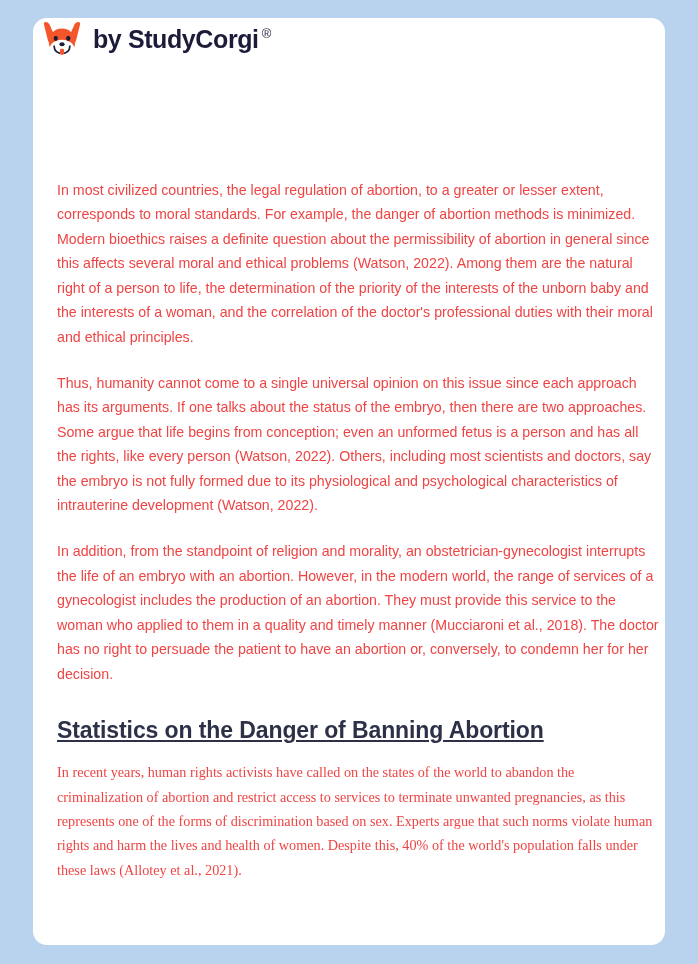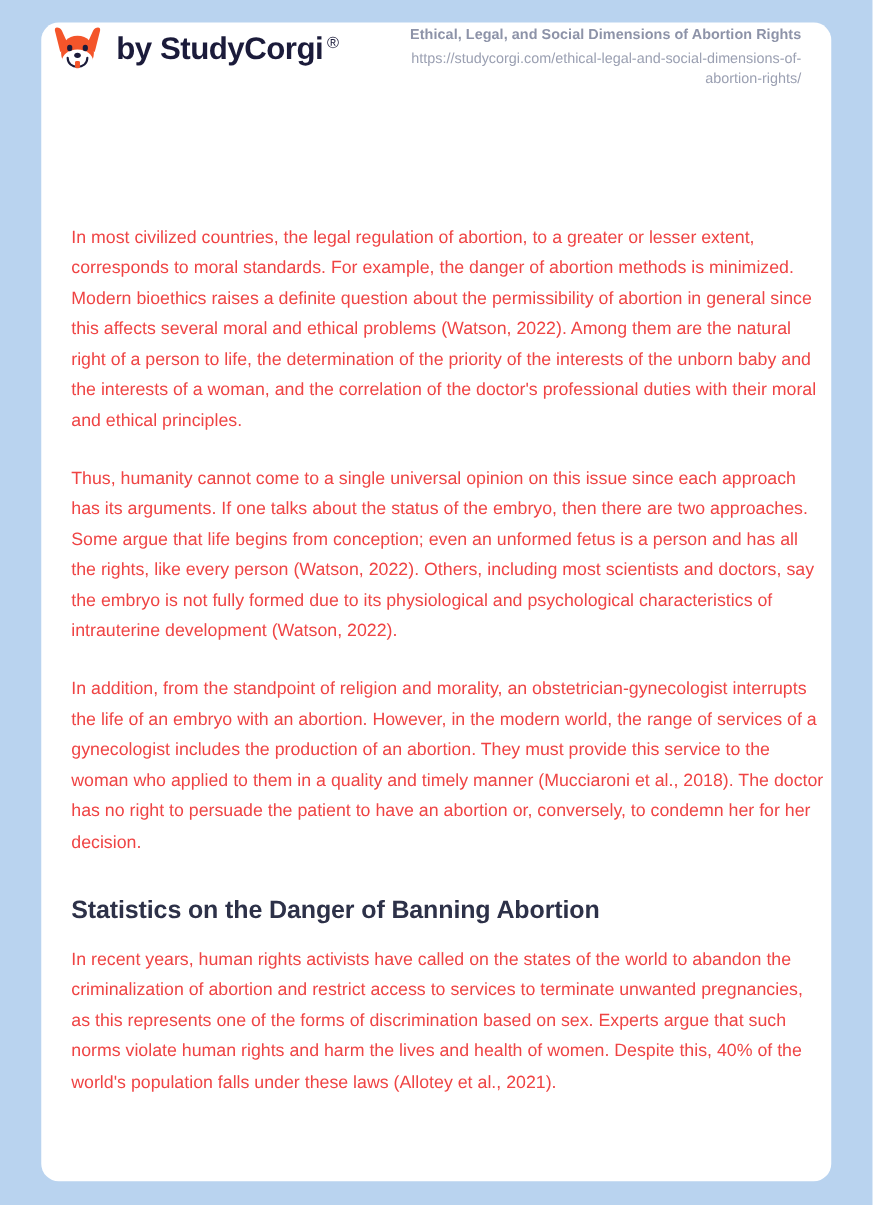--- a/index.html
+++ b/index.html
@@ -92,28 +92,30 @@
   }
   .content p {
     margin: 0 0 22px 0;
     font-size: 14.2px;
     line-height: 1.72;
     color: #ef4444;
     letter-spacing: 0.01px;
   }
   .content p:last-child {
     margin-bottom: 0;
+    font-family: Liberation Serif, serif;
   }
   .content h2 {
     margin: 28px 0 14px 0;
-    font-size: 20px;
+    font-size: 23px;
     font-weight: 700;
     line-height: 1.4;
     color: #2d3148;
     letter-spacing: -0.1px;
+    text-decoration: underline;
   }
 </style>
 </head>
 <body>
 
 <div class="page-card">
 
   <div class="header">
 
     <div class="brand">
@@ -129,24 +131,20 @@
           <path d="M20 43 C20 50 25.5 54 32 54 C38.5 54 44 50 44 43" fill="none" stroke="#1b1b3a" stroke-width="2.6" stroke-linecap="round"></path>
           <path d="M29 48 C29 46.5 35 46.5 35 48 L35 54 C35 56.5 29 56.5 29 54 Z" fill="#f4552a"></path>
         </svg>
       </span>
       <span class="brand-text">
         <span>by StudyCorgi</span>
           <span class="brand-reg">®</span>
       </span>
     </div>
 
-    <div class="header-meta">
-      <div class="header-title">Ethical, Legal, and Social Dimensions of Abortion Rights</div>
-      <div class="header-url">https://studycorgi.com/ethical-legal-and-social-dimensions-of-abortion-rights/</div>
-    </div>
 
   </div>
 
   <div class="content">
       <p>In most civilized countries, the legal regulation of abortion, to a greater or lesser extent, corresponds to moral standards. For example, the danger of abortion methods is minimized. Modern bioethics raises a definite question about the permissibility of abortion in general since this affects several moral and ethical problems (Watson, 2022). Among them are the natural right of a person to life, the determination of the priority of the interests of the unborn baby and the interests of a woman, and the correlation of the doctor's professional duties with their moral and ethical principles.</p>
       <p>Thus, humanity cannot come to a single universal opinion on this issue since each approach has its arguments. If one talks about the status of the embryo, then there are two approaches. Some argue that life begins from conception; even an unformed fetus is a person and has all the rights, like every person (Watson, 2022). Others, including most scientists and doctors, say the embryo is not fully formed due to its physiological and psychological characteristics of intrauterine development (Watson, 2022).</p>
       <p>In addition, from the standpoint of religion and morality, an obstetrician-gynecologist interrupts the life of an embryo with an abortion. However, in the modern world, the range of services of a gynecologist includes the production of an abortion. They must provide this service to the woman who applied to them in a quality and timely manner (Mucciaroni et al., 2018). The doctor has no right to persuade the patient to have an abortion or, conversely, to condemn her for her decision.</p>
       <h2>Statistics on the Danger of Banning Abortion</h2>
       <p>In recent years, human rights activists have called on the states of the world to abandon the criminalization of abortion and restrict access to services to terminate unwanted pregnancies, as this represents one of the forms of discrimination based on sex. Experts argue that such norms violate human rights and harm the lives and health of women. Despite this, 40% of the world's population falls under these laws (Allotey et al., 2021).</p>
     </div>

